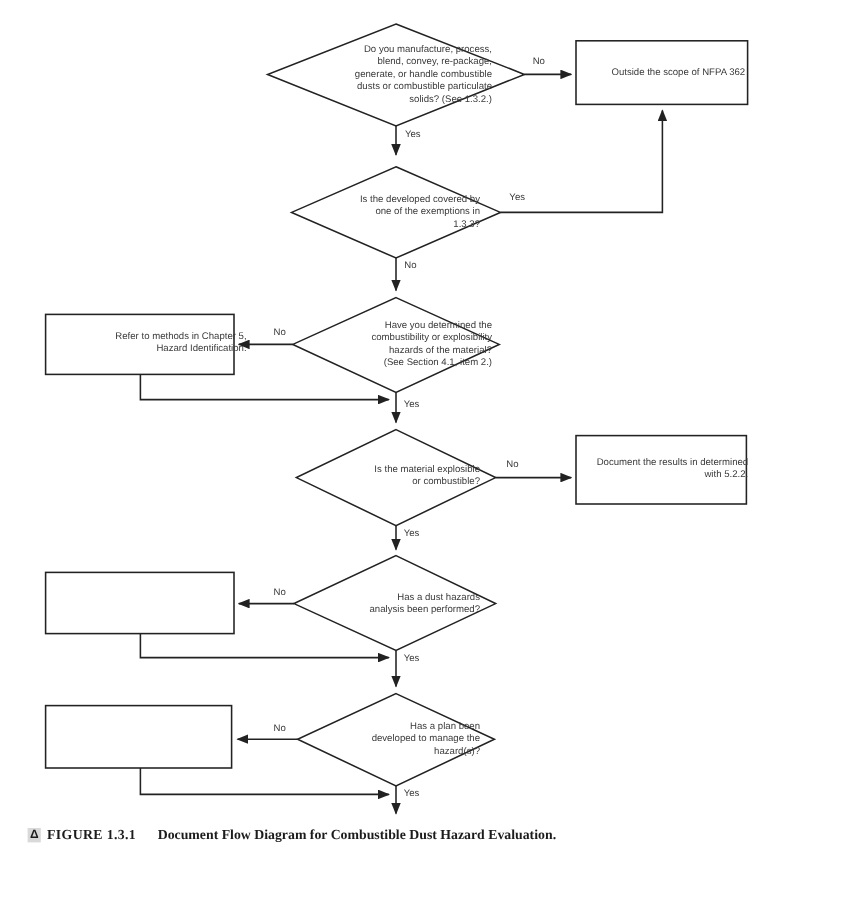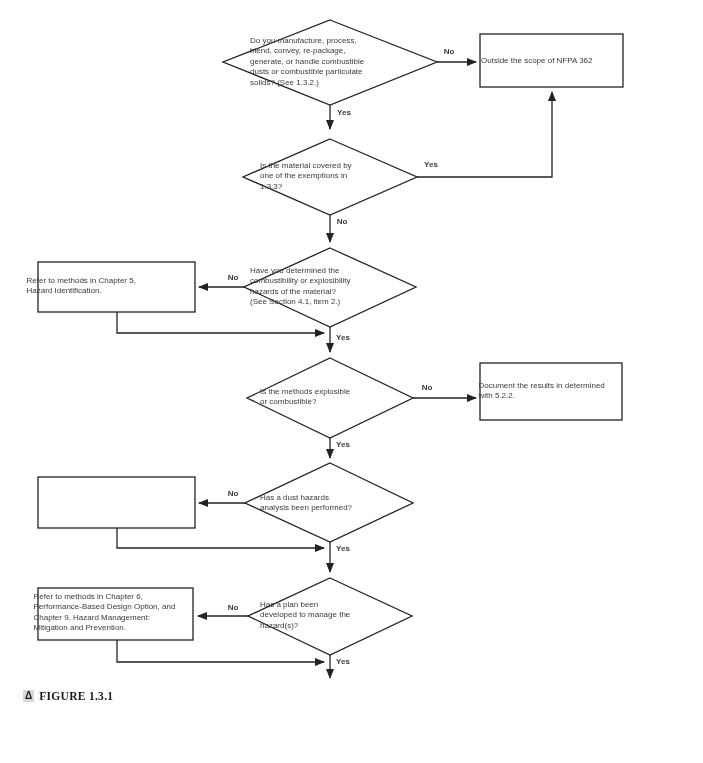--- a/index.html
+++ b/index.html
@@ -9,34 +9,33 @@
     width: 703px;
     height: 763px;
     background: #ffffff;
     font-family: "Liberation Sans", sans-serif;
     overflow: hidden;
   }
   .flow-svg { position: absolute; left: 0; top: 0; }
   .node-text {
     position: absolute;
     transform: translate(-50%, -50%);
-    text-align: left;
+    text-align: right;
     font-size: 8px;
     line-height: 1.3;
     color: #3a3a3a;
     white-space: pre-line;
     pointer-events: none;
   }
   .edge-label {
     position: absolute;
     transform: translate(-50%, -50%);
     font-size: 8px;
     color: #3a3a3a;
     pointer-events: none;
-    font-weight: bold;
   }
   .caption {
     position: absolute;
     left: 23px;
     top: 690px;
     display: flex;
     align-items: baseline;
     font-family: "Liberation Serif", serif;
     font-weight: bold;
     font-size: 11.5px;
@@ -99,56 +98,53 @@
       <rect x="38" y="477" width="157" height="51"></rect>
       <rect x="38" y="588" width="155" height="52"></rect>
     </g>
   </svg>
 
   <div class="node-text" style="left:330px; top:62px; width:160px">Do you manufacture, process,
 blend, convey, re-package,
 generate, or handle combustible
 dusts or combustible particulate
 solids? (See 1.3.2.)</div>
-  <div class="node-text" style="left:330px; top:177px; width:140px">Is the material covered by
+  <div class="node-text" style="left:330px; top:177px; width:140px">Is the developed covered by
 one of the exemptions in
 1.3.3?</div>
   <div class="node-text" style="left:330px; top:287px; width:160px">Have you determined the
 combustibility or explosibility
 hazards of the material?
 (See Section 4.1, item 2.)</div>
-  <div class="node-text" style="left:330px; top:397px; width:140px">Is the methods explosible
+  <div class="node-text" style="left:330px; top:397px; width:140px">Is the material explosible
 or combustible?</div>
   <div class="node-text" style="left:330px; top:503px; width:140px">Has a dust hazards
 analysis been performed?</div>
   <div class="node-text" style="left:330px; top:616px; width:140px">Has a plan been
 developed to manage the
 hazard(s)?</div>
 
   <div class="node-text" style="left:551px; top:61px; width:140px">Outside the scope of NFPA 362</div>
   <div class="node-text" style="left:116px; top:286px; width:179px">Refer to methods in Chapter 5,
 Hazard Identification.</div>
   <div class="node-text" style="left:551px; top:391px; width:145px">Document the results in determined
 with 5.2.2.</div>
-  <div class="node-text" style="left:116px; top:613px; width:165px">Refer to methods in Chapter 6,
-Performance-Based Design Option, and
-Chapter 9, Hazard Management:
-Mitigation and Prevention.</div>
 
   <span class="edge-label" style="left:449px; top:51px">No</span>
   <span class="edge-label" style="left:344px; top:112px">Yes</span>
   <span class="edge-label" style="left:431px; top:164px">Yes</span>
   <span class="edge-label" style="left:342px; top:221px">No</span>
   <span class="edge-label" style="left:233px; top:277px">No</span>
   <span class="edge-label" style="left:343px; top:337px">Yes</span>
   <span class="edge-label" style="left:427px; top:387px">No</span>
   <span class="edge-label" style="left:343px; top:444px">Yes</span>
   <span class="edge-label" style="left:233px; top:493px">No</span>
   <span class="edge-label" style="left:343px; top:548px">Yes</span>
   <span class="edge-label" style="left:233px; top:607px">No</span>
   <span class="edge-label" style="left:343px; top:661px">Yes</span>
 
   <div class="caption">
     <span class="delta">Δ</span>
     <span class="fig-label">FIGURE 1.3.1</span>
+    <span class="fig-text">Document Flow Diagram for Combustible Dust Hazard Evaluation.</span>
   </div>
 
 </div>
 
 </body></html>

